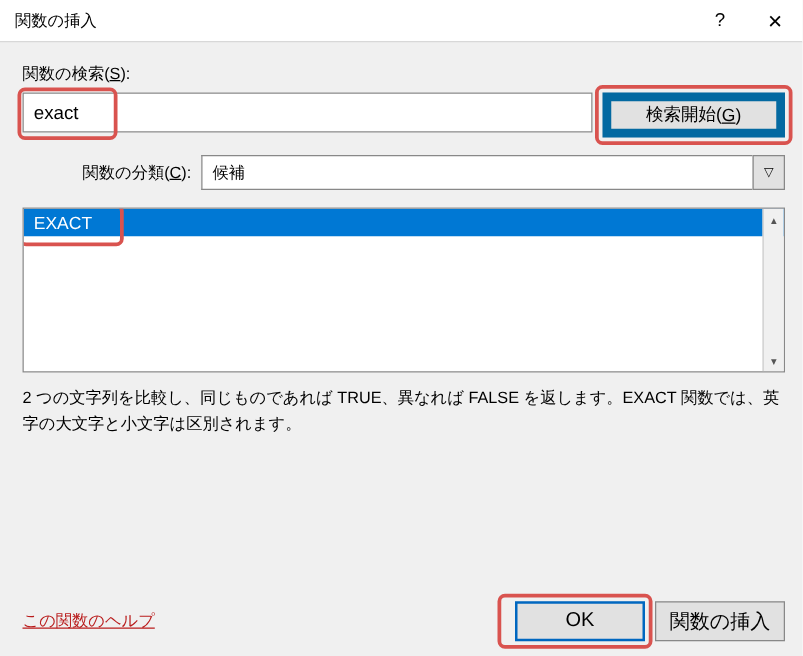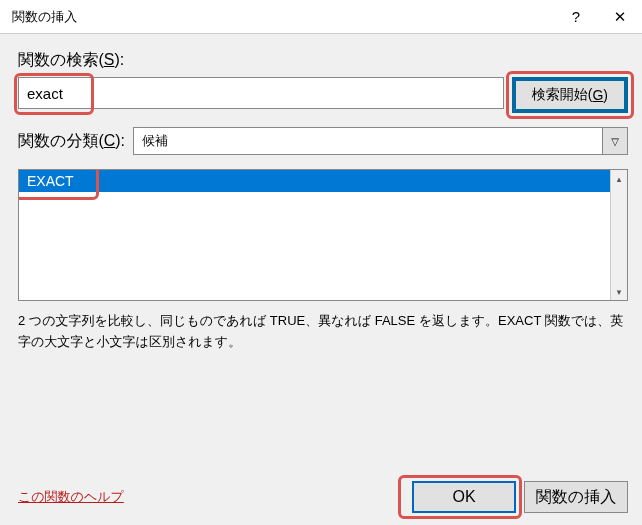--- a/index.html
+++ b/index.html
@@ -16,32 +16,32 @@
     width: 44px; height: 34px; display: flex; align-items: center;
     justify-content: center; font-size: 15px; color: #000;
   }
 
   .content {
     padding: 16px 14px 0 18px; background: #f0f0f0;
     height: calc(525px - 34px);
     display: flex; flex-direction: column;
   }
 
-  .label { font-size: 16px; margin-bottom: 6px; }
+  .label { font-size: 13px; margin-bottom: 6px; }
   .label .ul { text-decoration: underline; }
 
   .search-row { display: flex; align-items: flex-start; gap: 8px; margin-bottom: 14px; }
   .search-input-wrap { flex: 1; position: relative; }
   .search-input {
     width: 100%; height: 32px; padding: 4px 8px; font-size: 15px;
     border: 1px solid #888; background: #fff;
   }
   .btn {
-    height: 36px; padding: 0 16px; background: #e1e1e1;
-    border: 4px solid #0369a1; font-size: 14px; cursor: pointer;
+    height: 36px; padding: 0 28px; background: #e1e1e1;
+    border: 7px solid #0369a1; font-size: 14px; cursor: pointer;
     display: inline-flex; align-items: center; justify-content: center;
   }
   .btn .ul { text-decoration: underline; }
 
   .category-row { display: flex; align-items: center; gap: 8px; margin-bottom: 14px; }
   .select-wrap { flex: 1; display: flex; }
   .select-text {
     flex: 1; height: 28px; background: #fff; border: 1px solid #888;
     border-right: none; padding: 4px 8px; font-size: 13px;
     display: flex; align-items: center;
@@ -121,21 +121,21 @@
     <div class="hl hl-go" style="position:relative;">
       <button class="btn">
         <span>検索開始(</span>
           <span class="ul">G</span>
           <span>)</span>
       </button>
     </div>
   </div>
 
   <div class="category-row">
-    <div class="label" style="margin-bottom:0;">
+    <div class="label" style="margin-bottom:0;margin-left:48px;">
       <span>関数の分類(</span><span class="ul">C</span><span>):</span>
     </div>
     <div class="select-wrap">
       <div class="select-text">候補</div>
       <div class="select-btn">▽</div>
     </div>
   </div>
 
   <div class="listbox-wrap">
     <div class="listbox">

